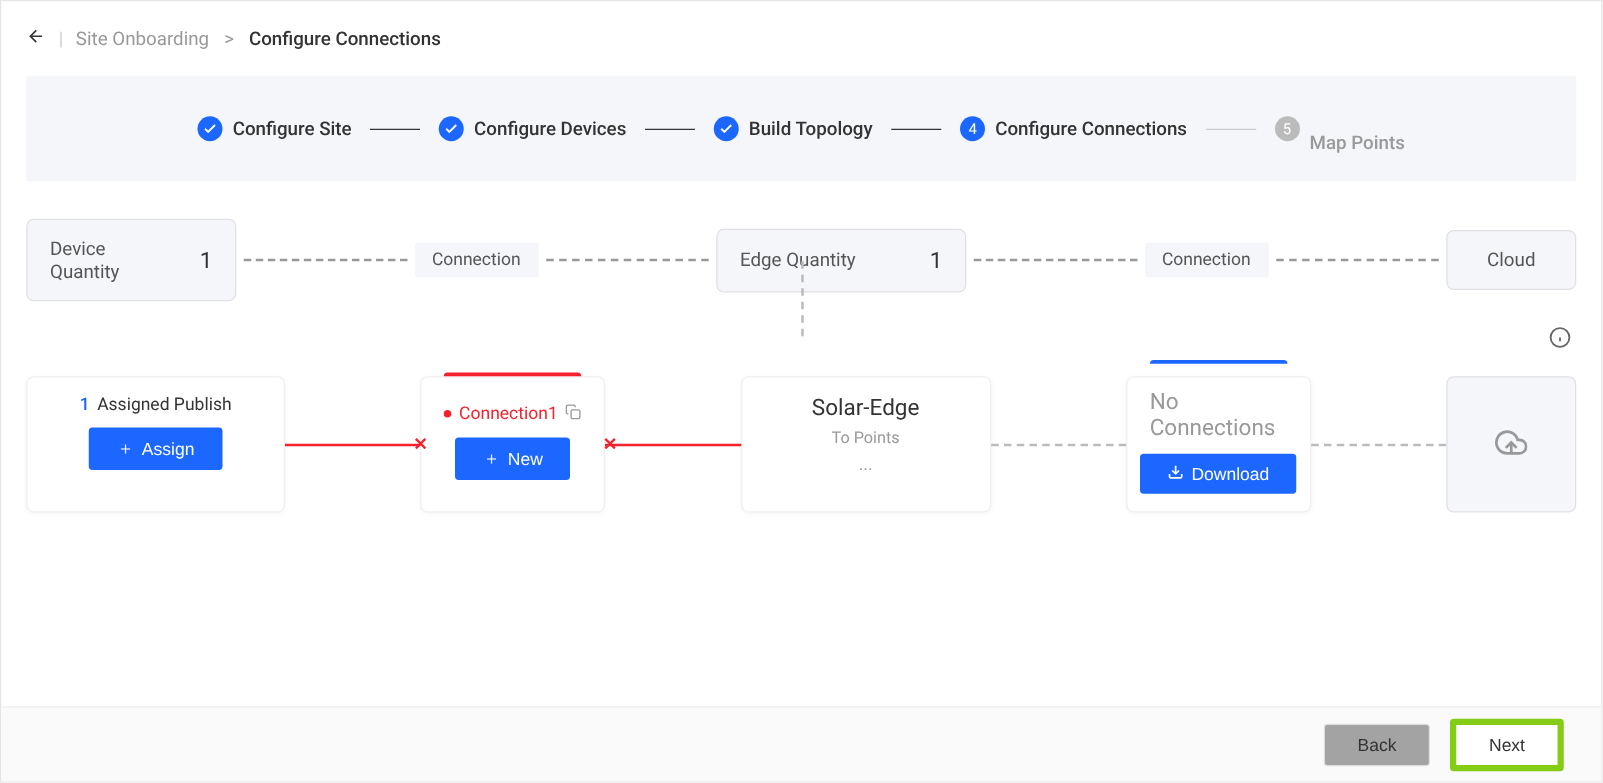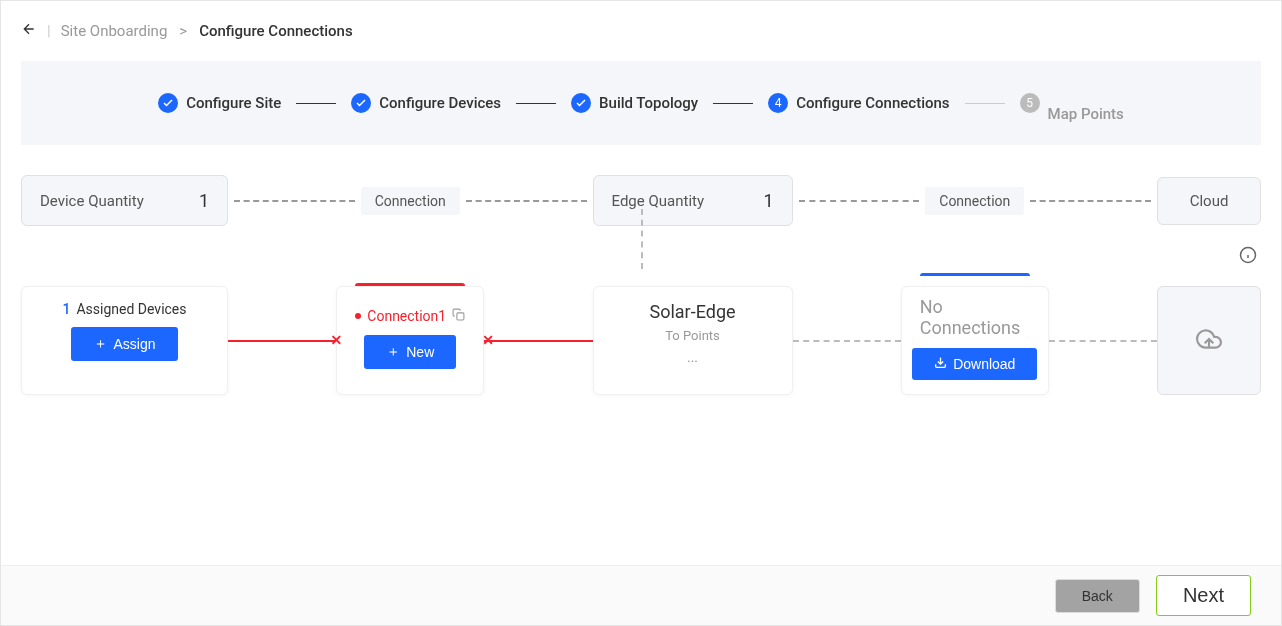--- a/index.html
+++ b/index.html
@@ -60,21 +60,21 @@
     .dashed-flex { flex: 1; display: flex; align-items: center; }
     .dashed-line { flex: 1; border-top: 2px dashed #bbb; height: 0; }
     .red-line { flex: 1; height: 2px; background: #f5222d; position: relative; }
     .red-x { position: absolute; top: -8px; font-size: 14px; color: #f5222d; font-weight: bold; }
     
     .vert-dashed { position: absolute; border-left: 2px dashed #bbb; }
     
     
     .footer { position: absolute; bottom: 0; left: 0; right: 0; height: 60px; background: #fafafa; border-top: 1px solid #eee; display: flex; justify-content: flex-end; align-items: center; padding: 0 30px; gap: 16px; }
     .btn-secondary { background: #a3a3a3; border: 1px solid #ddd; color: #333; border-radius: 3px; padding: 8px 26px; font-size: 14px; cursor: pointer; }
-    .btn-primary-white { background: #fff; border: 1px solid #84cc16; color: #333; border-radius: 3px; padding: 8px 26px; font-size: 20px; cursor: pointer; }
+    .btn-primary-white { background: #fff; border: 5px solid #84cc16; color: #333; border-radius: 3px; padding: 8px 26px; font-size: 14px; cursor: pointer; }
   </style>
 </head>
 <body>
 
 <div class="container">
 
   <div class="breadcrumb">
     <span class="back-arrow">
       <svg width="16" height="16" viewBox="0 0 24 24" fill="none" stroke="currentColor" stroke-width="2">
           <path d="M19 12H5M12 19l-7-7 7-7"></path>
@@ -119,21 +119,21 @@
       <span class="step-label">Configure Connections</span>
     </div>
     <div class="step-line light"></div>
     <div class="step">
       <span class="step-badge pending">5</span>
       <span class="step-label pending">Map Points</span>
     </div>
   </div>
 
   <div class="summary-row">
-    <div class="summary-box" style="width:207px; justify-content:space-between;gap:23px;">
+    <div class="summary-box" style="width:168px; justify-content:space-between;gap:23px;">
       <span>Device Quantity</span>
       <span class="qty">1</span>
     </div>
     <div class="dashed"></div>
     <div class="summary-pill">Connection</div>
     <div class="dashed"></div>
     <div class="summary-box" style="width:200px; justify-content:space-between;">
       <span>Edge Quantity</span>
       <span class="qty">1</span>
     </div>
@@ -151,21 +151,21 @@
         </svg>
     </span>
   </div>
 
   <div class="vert-dashed" style="left: 50%; top: 208px; height: 60px;"></div>
 
   <div class="flow-row" style="margin-top:30px;">
     <div class="card" style="width:207px;">
       <div class="card-title">
         <span class="num">1</span>
-        <span>Assigned Devices</span>
+        <span>Assigned Publish</span>
       </div>
       <button class="btn">
         <span>＋</span>
         <span>Assign</span>
       </button>
     </div>
 
     <div class="dashed-flex">
       <div class="red-line">
         <span class="red-x" style="right:-6px;">✕</span>

